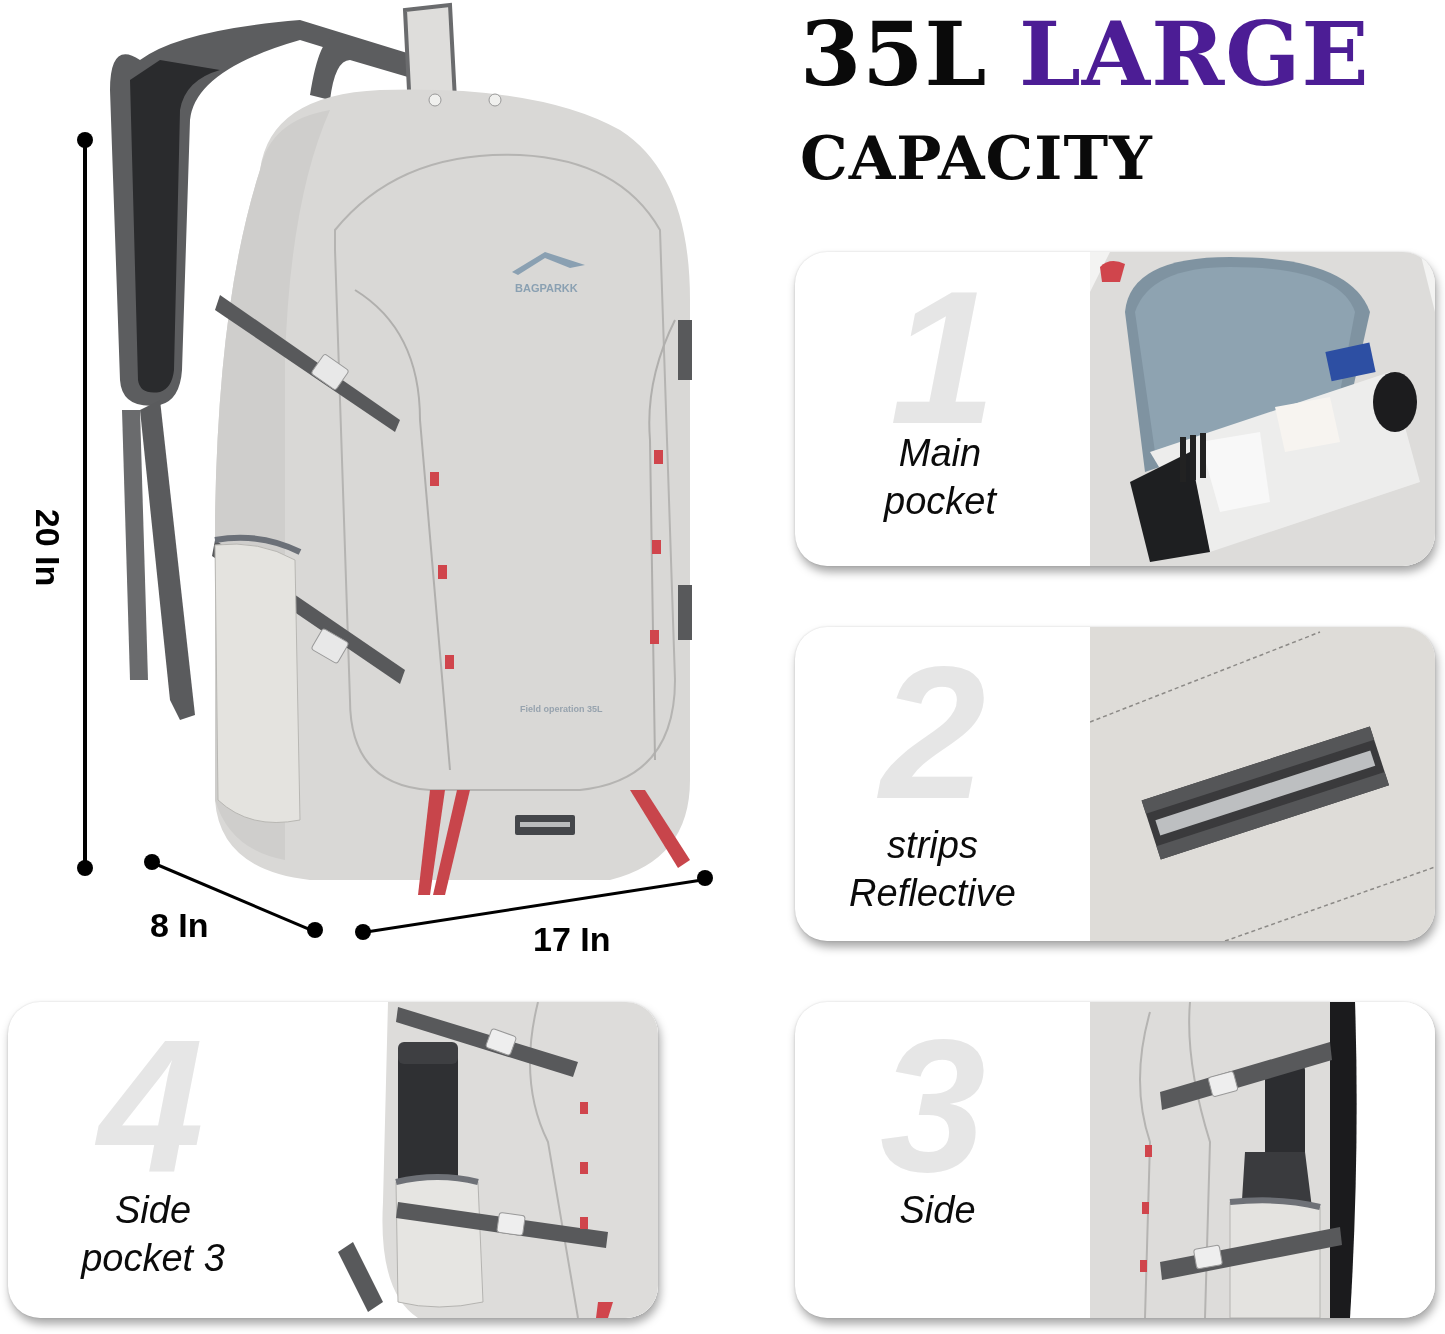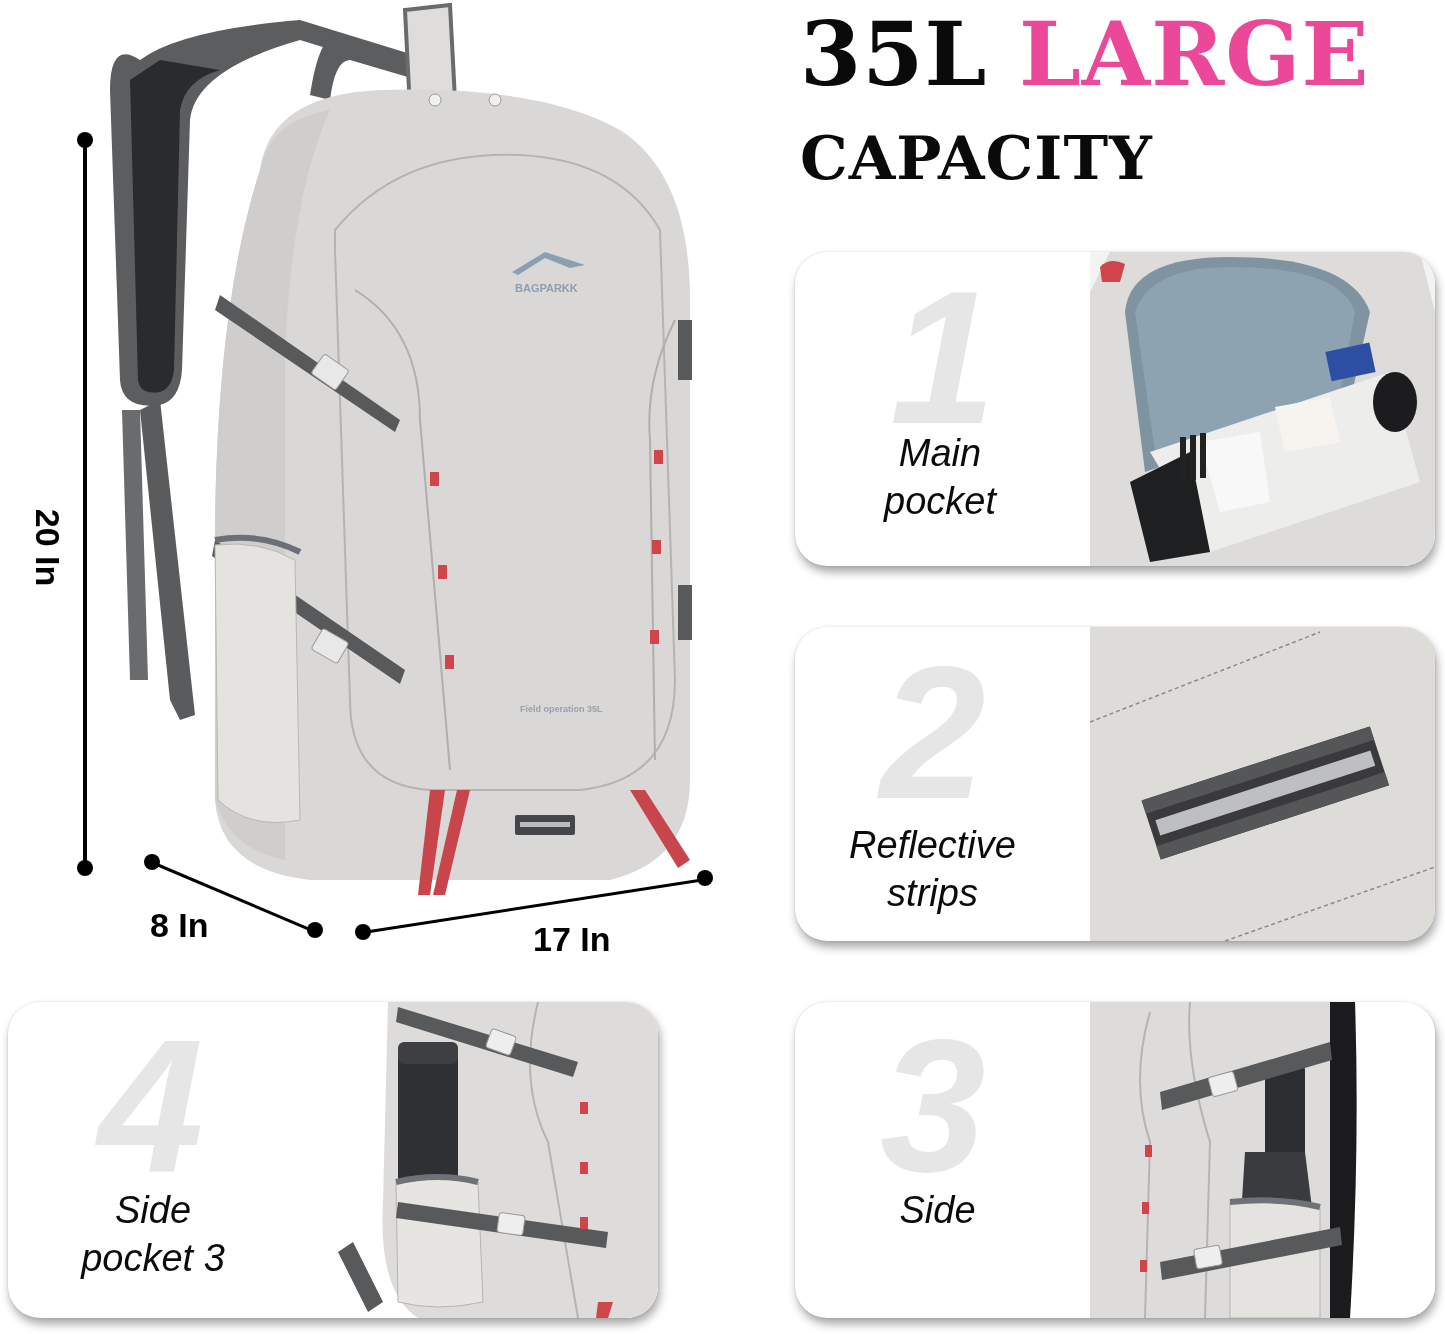--- a/index.html
+++ b/index.html
@@ -12,21 +12,21 @@
 
   
   .headline {
     position: absolute; left: 800px; top: 10px; width: 640px;
     font-family: "DejaVu Serif", "Liberation Serif", serif;
     font-weight: 900; line-height: 1.0;
     color: #0a0a0a;
   }
   .headline .line1 { font-size: 88px; letter-spacing: 1px; white-space: nowrap; }
   .headline .line2 { font-size: 60px; letter-spacing: 1px; margin-top: 30px; white-space: nowrap; }
-  .headline .accent { color: #ec4899; }
+  .headline .accent { color: #4c1d95; }
 
   
   .dim-dot { position: absolute; width: 16px; height: 16px; border-radius: 50%; background: #000; }
   .dim-line { position: absolute; height: 3px; background: #000; transform-origin: 0 50%; }
   .dim-label {
     position: absolute; font-weight: 700; font-size: 34px; color: #000;
     font-family: "Liberation Sans", sans-serif; white-space: nowrap;
   }
   .dim-label.vertical { transform: rotate(90deg); transform-origin: center; }
 
@@ -157,22 +157,22 @@
       <rect x="100" y="183" width="6" height="45" fill="#222"></rect>
       <rect x="110" y="181" width="6" height="45" fill="#222"></rect>
       <path d="M10 15 Q20 5 35 12 L30 30 L12 30 Z" fill="#d0454c"></path>
     </svg>
   </div>
 </div>
 
 <div class="card" style="left:795px; top:627px; width:640px; height:314px;">
   <div class="num" style="left:85px; top:10px;">2</div>
   <div class="caption" style="left:30px; top:195px; width:215px;">
+    <div>strips</div>
     <div>Reflective</div>
-    <div>strips</div>
   </div>
   <div class="photo" style="left:295px; background:#dedcd8;">
     <svg width="345" height="314" viewBox="0 0 345 314">
       <line x1="0" y1="95" x2="230" y2="5" stroke="#8c8a87" stroke-width="1.5" stroke-dasharray="4 3"></line>
       <line x1="135" y1="314" x2="345" y2="240" stroke="#8c8a87" stroke-width="1.5" stroke-dasharray="4 3"></line>
       <g transform="rotate(-18 175 165)">
         <rect x="55" y="135" width="240" height="62" fill="#3a3a3c"></rect>
         <rect x="55" y="135" width="240" height="14" fill="#555658"></rect>
         <rect x="55" y="183" width="240" height="14" fill="#555658"></rect>
         <rect x="62" y="158" width="226" height="16" fill="#bdbfc1"></rect>

